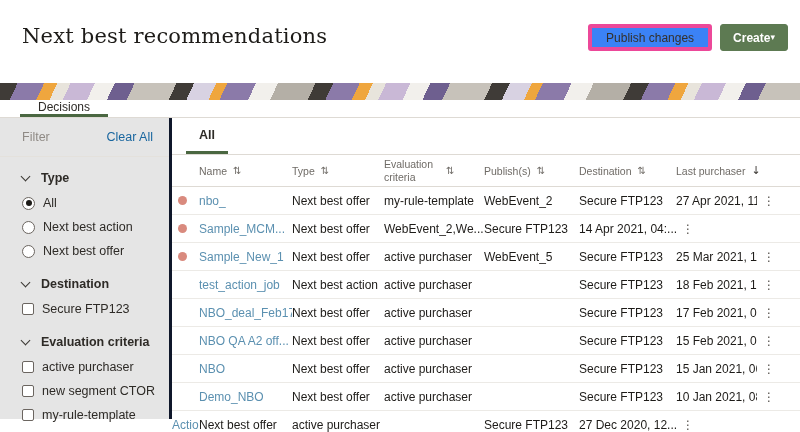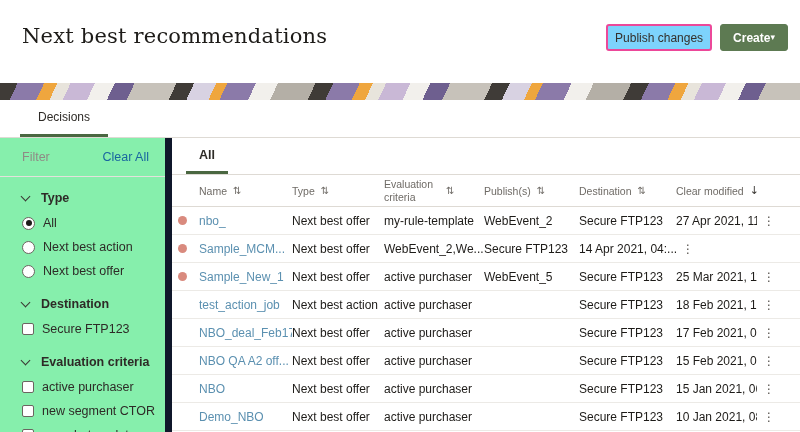--- a/index.html
+++ b/index.html
@@ -5,44 +5,44 @@
   * { margin:0; padding:0; box-sizing:border-box; }
   html,body { background:#ffffff; }
   body { font-family:"Liberation Sans", sans-serif; color:#1d1b18; }
   .page { position:relative; width:800px; height:432px; overflow:hidden; background:#fff; }
 
   
   .hdr { height:83px; display:flex; justify-content:space-between; align-items:flex-start; padding:24px 12px 0 22px; background:#fff; }
   .title { font-family:"DejaVu Serif", serif; font-size:21px; font-weight:400; color:#1d1b18; letter-spacing:.2px; }
   .hdr-actions { display:flex; gap:8px; align-items:center; }
   .btn { height:27px; display:inline-flex; align-items:center; font-size:12px; border-radius:3px; cursor:pointer; }
-  .btn-secondary { background:#7dd3fc; border:2px solid #ec4899; color:#34302b; padding:0 7px; }
+  .btn-secondary { background:#3b82f6; border:4px solid #ec4899; color:#34302b; padding:0 14px; }
   .btn-primary { background:#5d7a52; border:1px solid #5d7a52; color:#fff; padding:0 12px; font-weight:700; }
   .caret { font-family:"DejaVu Sans", sans-serif; font-size:9px; line-height:1; }
 
   
   .banner { height:17px; width:100%;
     background:
       repeating-linear-gradient(115deg,
         #3f3b37 0 16px, #8b7aa9 16px 40px, #efa63e 40px 52px, #e8e4dc 52px 64px,
         #c9b8d6 64px 86px, #f2f0ec 86px 104px, #6e5f8f 104px 122px, #c7c2ba 122px 160px,
         #3f3b37 160px 176px, #d8d2e2 176px 196px, #efa63e 196px 206px, #8b7aa9 206px 232px,
         #f2f0ec 232px 252px, #b4afa6 252px 286px);
   }
 
   
-  .tabbar { height:38px; border-bottom:1px solid #dedad4; display:flex; align-items:stretch; background:#fff; }
+  .tabbar { height:18px; border-bottom:1px solid #dedad4; display:flex; align-items:stretch; background:#fff; }
   .tab { margin-left:20px; padding:0 18px; display:flex; align-items:center; font-size:12px; color:#2e2b27; position:relative; cursor:pointer; }
   .tab.active { border-bottom:3px solid #4a6741; font-weight:400; }
 
   
   .content { display:flex; height:301px; }
 
   
-  .sidebar { width:172px; border-right:7px solid #0f172a; background:#86efac; flex:none; }
+  .sidebar { width:172px; border-right:3px solid #0f172a; background:#e5e5e5; flex:none; }
   .filter-row { height:39px; display:flex; align-items:center; justify-content:space-between; padding:0 8px 0 22px; border-bottom:1px solid #e4e1dc; }
   .filter-input { border:none; outline:none; width:70px; font-size:12.5px; font-family:"Liberation Sans",sans-serif; color:#2e2b27; background:transparent; }
   .filter-input::placeholder { color:#8f8a85; }
   .clear-link { font-size:12.5px; color:#19669f; cursor:pointer; white-space:nowrap; padding-right:8px; }
   .fsec { padding:14px 8px 0 22px; }
   .fsec-h { display:flex; align-items:center; gap:12px; cursor:pointer; margin-bottom:6px; }
   .fsec-title { font-size:12.5px; font-weight:700; color:#2e2b27; }
   .chev { width:7px; height:7px; border-right:1.6px solid #3a3733; border-bottom:1.6px solid #3a3733; transform:rotate(45deg); margin-top:-3px; flex:none; }
   .opt { display:flex; align-items:center; gap:8px; height:24px; cursor:pointer; }
   .opt-label { font-size:12.5px; color:#2e2b27; white-space:nowrap; }
@@ -173,21 +173,21 @@
             </div>
           <div class="hcell">
               <span class="hlabel">Publish(s)</span>
               <span class="sort">⇅</span>
             </div>
           <div class="hcell">
               <span class="hlabel">Destination</span>
               <span class="sort">⇅</span>
             </div>
           <div class="hcell">
-              <span class="hlabel">Clear modified</span>
+              <span class="hlabel">Last purchaser</span>
               <span class="sort active">↓</span>
             </div>
           <div class="hcell"></div>
         </div>
 
         <div class="trow">
           <div class="cell dot-cell">
               <span class="dot"></span>
             </div>
           <div class="cell name-link">nbo_</div>

